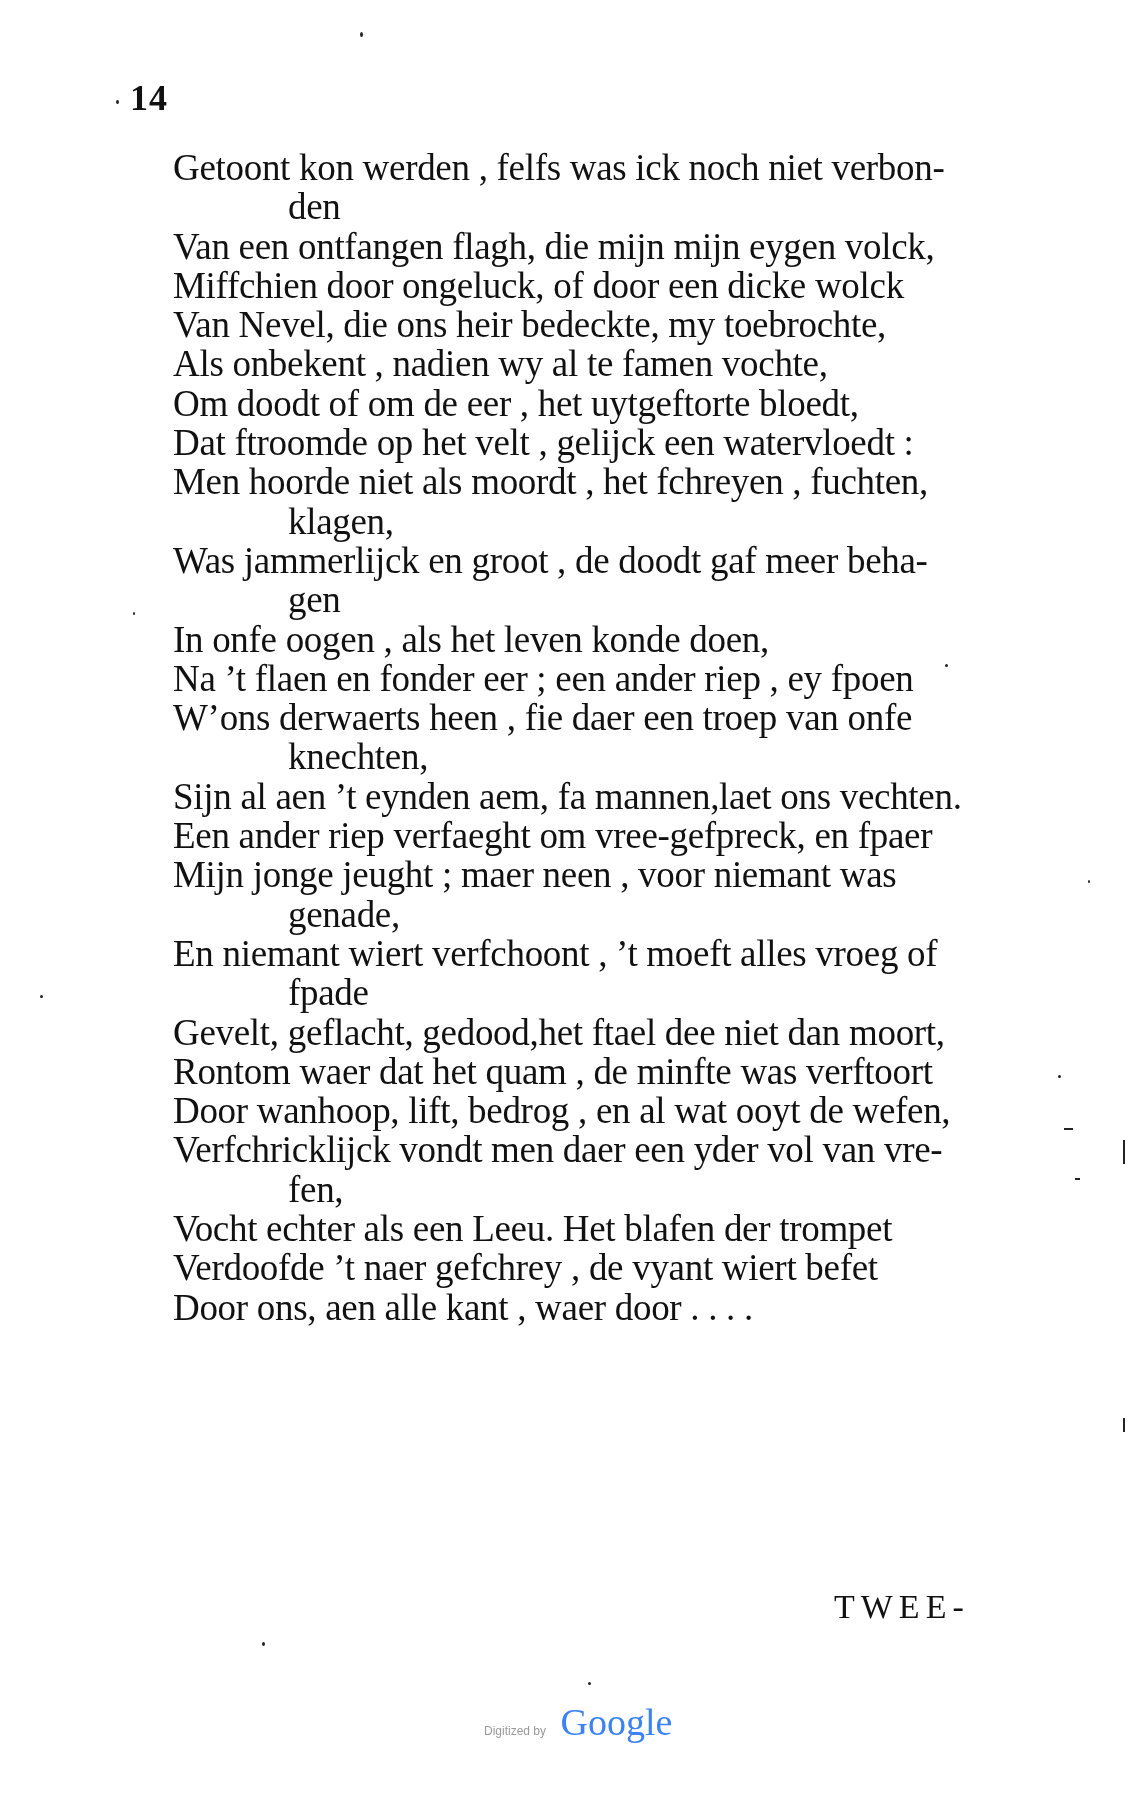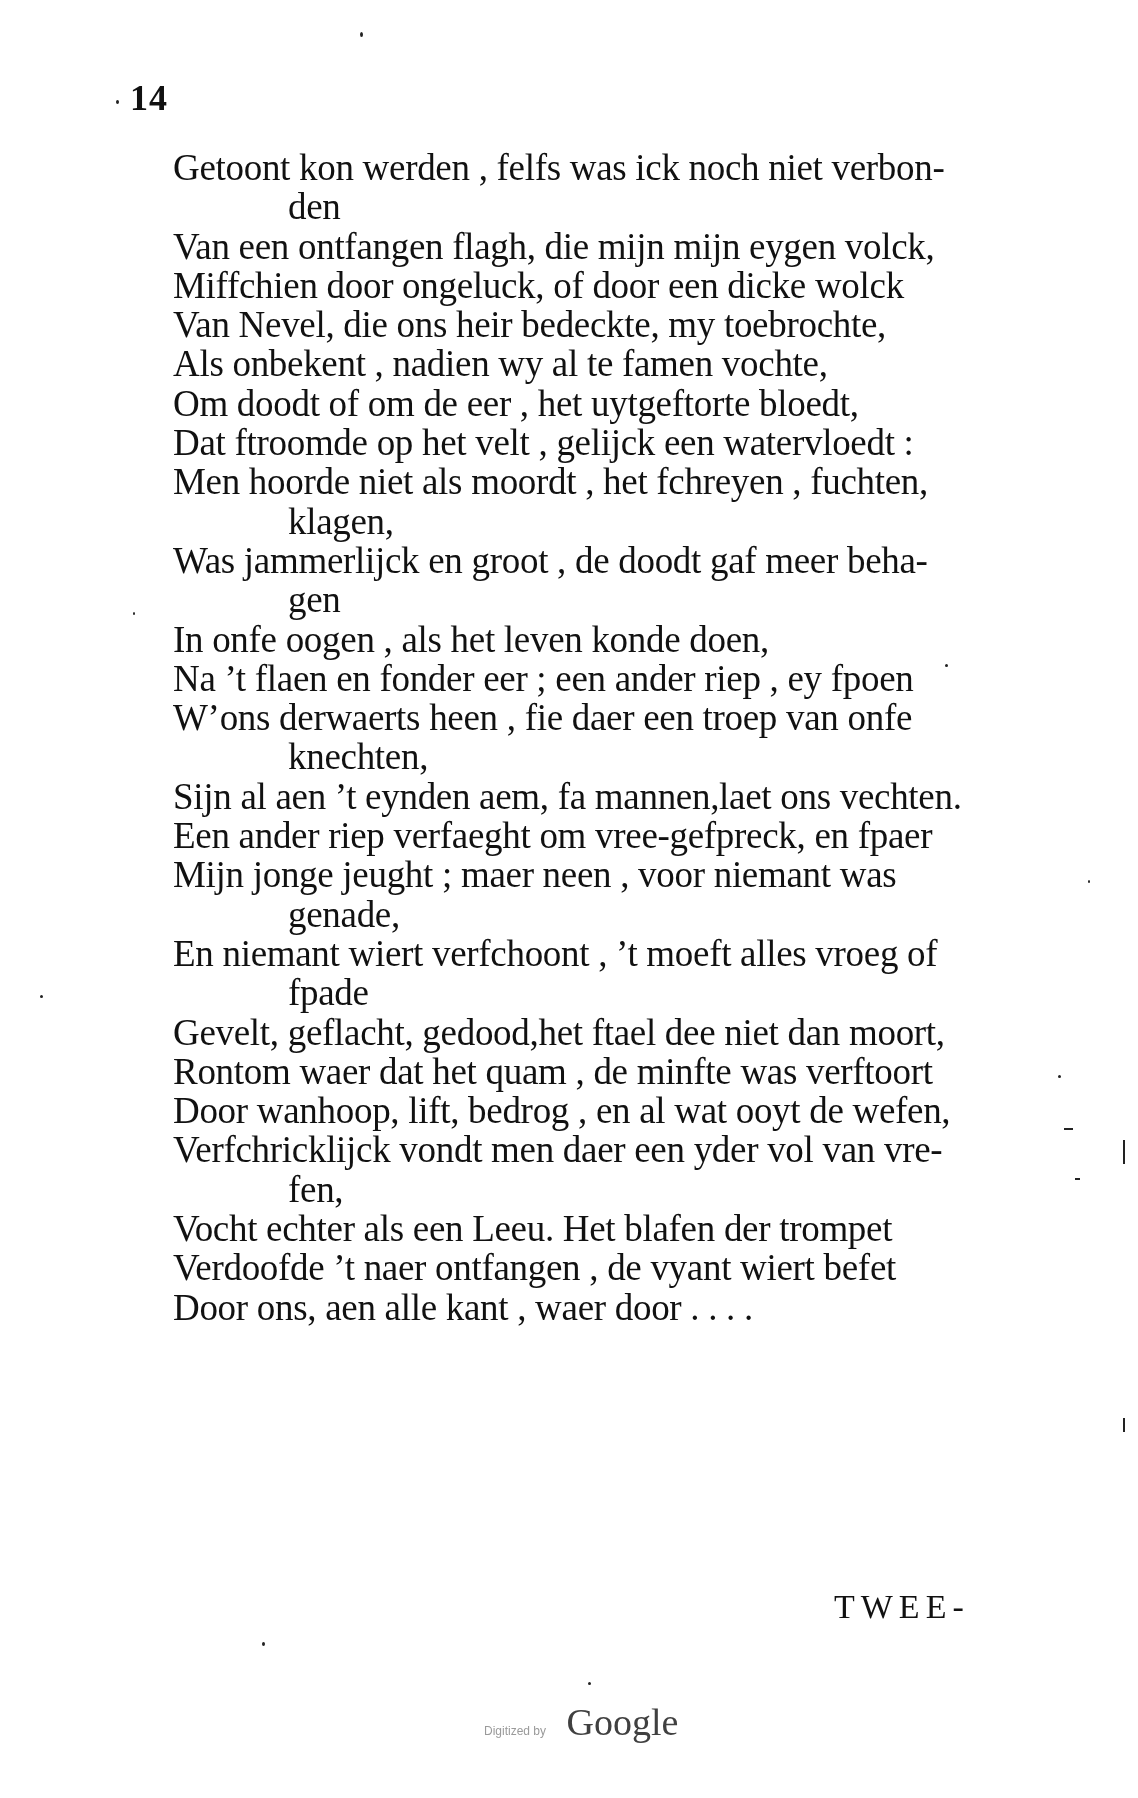--- a/index.html
+++ b/index.html
@@ -83,22 +83,22 @@
       font-family: "Liberation Sans", sans-serif;
       color: #9a9a9a;
       white-space: nowrap;
     }
     .digitized .by {
       font-size: 12px;
     }
     .digitized .google {
       font-family: "Liberation Serif", serif;
       font-size: 38px;
-      color: #404040;
-      margin-left: 16px;
+      color: #3b82f6;
+      margin-left: 10px;
     }
     .speck {
       position: absolute;
       background: #222;
       border-radius: 50%;
     }
   </style>
 </head>
 <body>
 
@@ -130,21 +130,21 @@
     <li class="verse-line">Mijn jonge jeught ;  maer neen ,  voor  niemant  was</li>
     <li class="verse-line cont">genade,</li>
     <li class="verse-line">En niemant wiert verfchoont ,  ’t moeft alles vroeg of</li>
     <li class="verse-line cont">fpade</li>
     <li class="verse-line">Gevelt, geflacht, gedood,het ftael dee niet dan moort,</li>
     <li class="verse-line">Rontom waer dat het quam , de minfte was verftoort</li>
     <li class="verse-line">Door wanhoop, lift, bedrog , en al wat ooyt de wefen,</li>
     <li class="verse-line">Verfchricklijck  vondt men daer een yder vol van vre-</li>
     <li class="verse-line cont">fen,</li>
     <li class="verse-line">Vocht echter als een Leeu.  Het blafen der trompet</li>
-    <li class="verse-line">Verdoofde ’t naer ontfangen , de vyant wiert befet</li>
+    <li class="verse-line">Verdoofde ’t naer gefchrey , de vyant wiert befet</li>
     <li class="verse-line">Door ons, aen alle kant , waer door   .   .   .   .</li>
   </ol>
 
   <div class="catchword">TWEE-</div>
 
   <div class="digitized">
     <span class="by">Digitized by</span>
     <span class="google">Google</span>
   </div>
 

